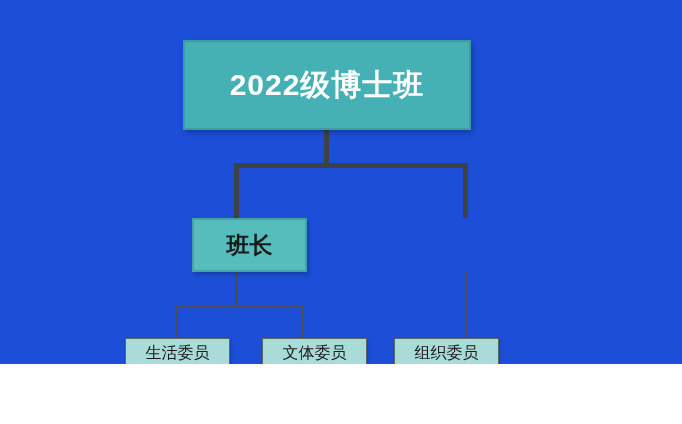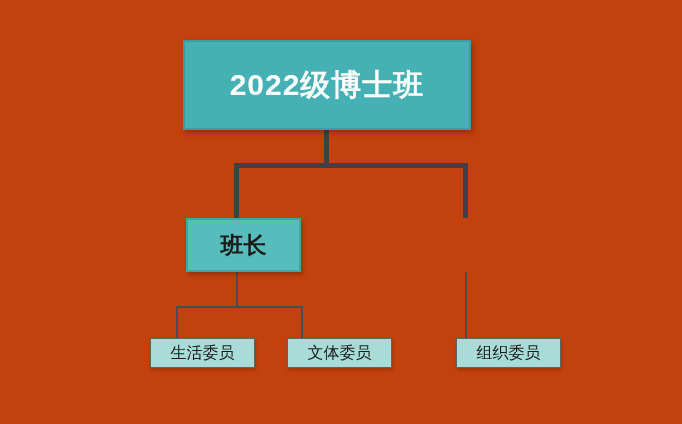--- a/index.html
+++ b/index.html
@@ -4,22 +4,22 @@
 <style>
   html, body {
     margin: 0;
     padding: 0;
     background: #ffffff;
     font-family: "Liberation Sans", "DejaVu Sans", sans-serif;
   }
   .canvas {
     position: relative;
     width: 682px;
-    height: 424px;
-    background: #c2410c;
+    height: 364px;
+    background: #1d4ed8;
     overflow: hidden;
   }
   .node {
     position: absolute;
     display: flex;
     align-items: center;
     justify-content: center;
     box-sizing: border-box;
     text-align: center;
   }
@@ -39,36 +39,35 @@
   .node-mid {
     background: #56bcbc;
     border: 2px solid #45a3a5;
     color: #1a1a1a;
     font-size: 23px;
     font-weight: bold;
     box-shadow: 2px 3px 4px rgba(0,0,0,0.22);
     height: 54px;
     top: 218px;
   }
-  .node-mid.banzhang { left: 186px; width: 115px; }
+  .node-mid.banzhang { left: 192px; width: 115px; }
   .node-mid.tuanzhishu { left: 397px; width: 138px; }
   .node-leaf {
     background: #a9dcd8;
     border: 1px solid #5a6668;
     color: #1a1a1a;
     font-size: 16px;
     font-weight: normal;
     box-shadow: 1px 2px 3px rgba(0,0,0,0.18);
     height: 30px;
     top: 338px;
-    margin-left: 25px;
   }
   .node-leaf.shenghuo { left: 125px; width: 105px; }
   .node-leaf.wenti   { left: 262px; width: 105px; }
-  .node-leaf.zuzhi   { left: 431px; width: 105px; }
+  .node-leaf.zuzhi   { left: 394px; width: 105px; }
 
   .line {
     position: absolute;
     background: #3f4245;
   }
   
   .l-root-stem   { left: 324px; top: 130px; width: 5px;   height: 38px; }
   .l-root-bar    { left: 234px; top: 163px; width: 234px; height: 5px;  }
   .l-drop-left   { left: 234px; top: 163px; width: 5px;   height: 55px; }
   .l-drop-right  { left: 463px; top: 163px; width: 5px;   height: 55px; }

